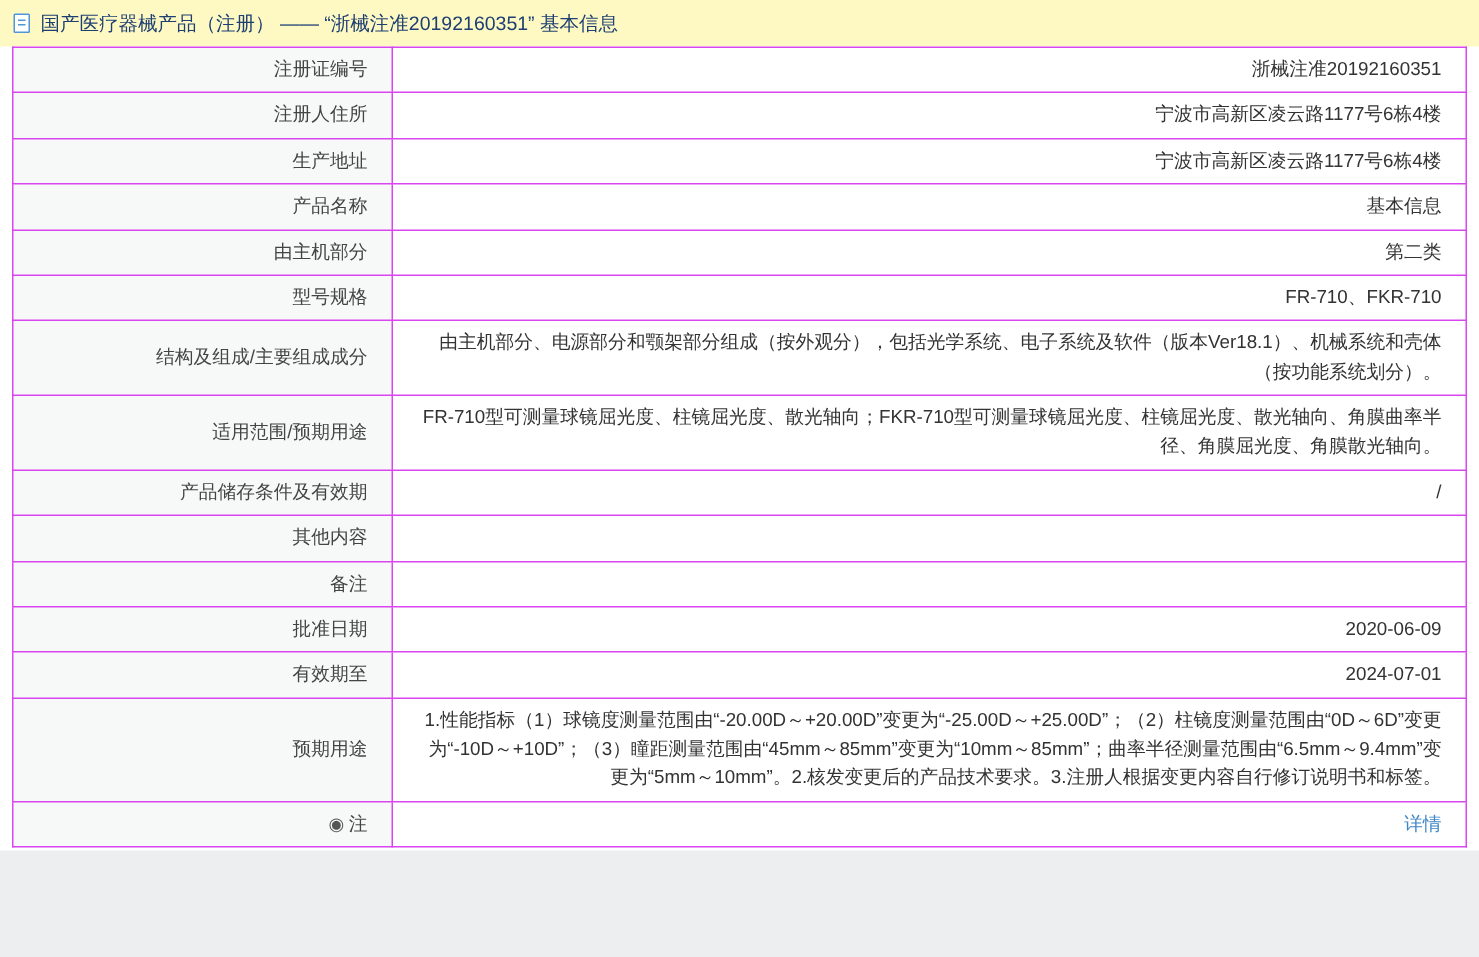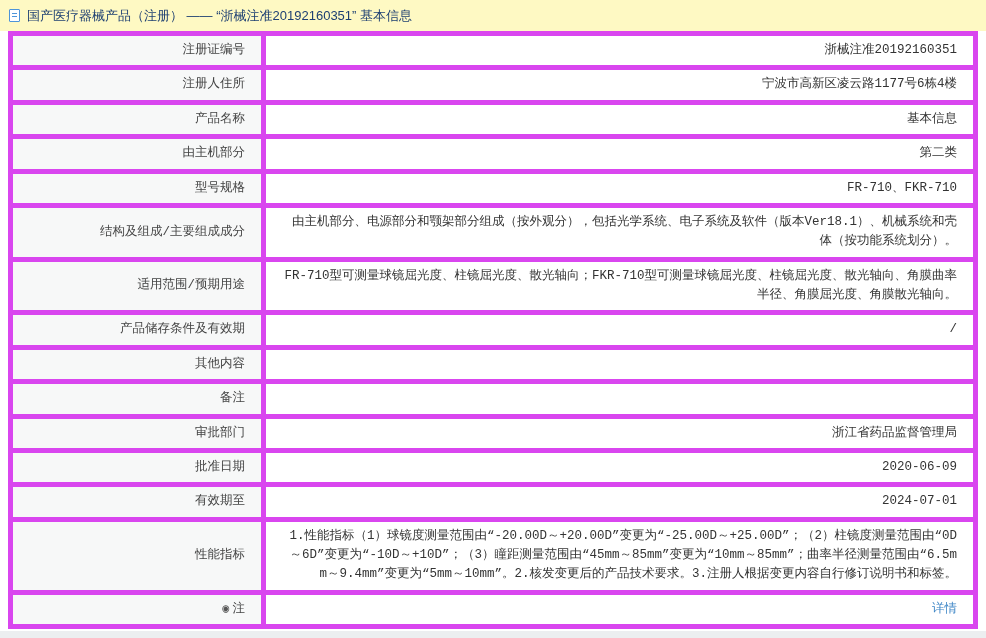--- a/index.html
+++ b/index.html
@@ -20,26 +20,25 @@
     background:
       linear-gradient(#4e95d9,#4e95d9) no-repeat 2px 3px/5px 1px,
       linear-gradient(#4e95d9,#4e95d9) no-repeat 2px 6px/5px 1px,
       #fff;
   }
   .title{color:#1d3f72;font-size:13px;white-space:nowrap;}
   table{
     width:970px;margin:0 8px;border-collapse:collapse;table-layout:fixed;background:#fff;
   }
   td{
-    border:5px solid #d946ef;
+    border:1px solid #d946ef;
     padding:5px 16px;
     line-height:1.55;
     vertical-align:middle;
     word-break:break-all;
-    font-family:Liberation Mono, monospace;
   }
   td.label{
     width:253px;background:#f7f8f8;text-align:right;color:#444;
   }
   td.value{color:#333;text-align:right;}
   td.value:empty::before{content:"\00a0";}
   .detail-link{color:#3e86c6;text-decoration:none;cursor:pointer;}
   .note-icon{margin-right:3px;color:#555;font-size:12px;}
 </style>
 </head>
@@ -57,20 +56,24 @@
     <td class="label">注册证编号</td>
     <td class="value">浙械注准20192160351</td>
   </tr>
 
 
   <tr>
     <td class="label">注册人住所</td>
     <td class="value">宁波市高新区凌云路1177号6栋4楼</td>
   </tr>
 
+  <tr>
+    <td class="label">生产地址</td>
+    <td class="value">宁波市高新区凌云路1177号6栋4楼</td>
+  </tr>
 
   <tr>
     <td class="label">产品名称</td>
     <td class="value">基本信息</td>
   </tr>
 
   <tr>
     <td class="label">由主机部分</td>
     <td class="value">第二类</td>
   </tr>
@@ -99,37 +102,33 @@
   <tr>
     <td class="label">其他内容</td>
     <td class="value"></td>
   </tr>
 
   <tr>
     <td class="label">备注</td>
     <td class="value"></td>
   </tr>
 
-  <tr>
-    <td class="label">审批部门</td>
-    <td class="value">浙江省药品监督管理局</td>
-  </tr>
 
   <tr>
     <td class="label">批准日期</td>
     <td class="value">2020-06-09</td>
   </tr>
 
   <tr>
     <td class="label">有效期至</td>
     <td class="value">2024-07-01</td>
   </tr>
 
   <tr>
-    <td class="label">性能指标</td>
+    <td class="label">预期用途</td>
     <td class="value">1.性能指标（1）球镜度测量范围由“-20.00D～+20.00D”变更为“-25.00D～+25.00D”；（2）柱镜度测量范围由“0D～6D”变更为“-10D～+10D”；（3）瞳距测量范围由“45mm～85mm”变更为“10mm～85mm”；曲率半径测量范围由“6.5mm～9.4mm”变更为“5mm～10mm”。2.核发变更后的产品技术要求。3.注册人根据变更内容自行修订说明书和标签。</td>
   </tr>
 
   <tr>
     <td class="label"><span class="note-icon">◉</span>注</td>
     <td class="value"><a class="detail-link" href="#">详情</a></td>
   </tr>
 </tbody>
   </table>
 </div>

